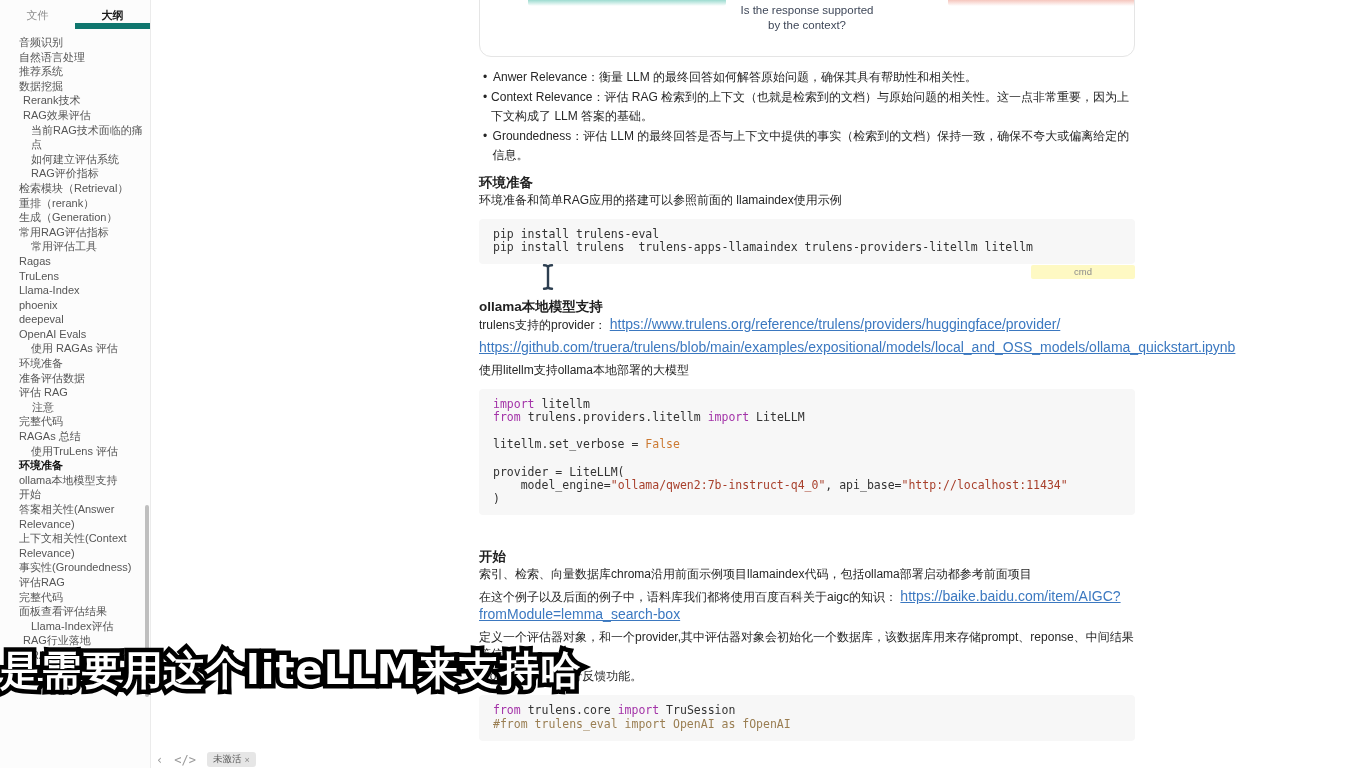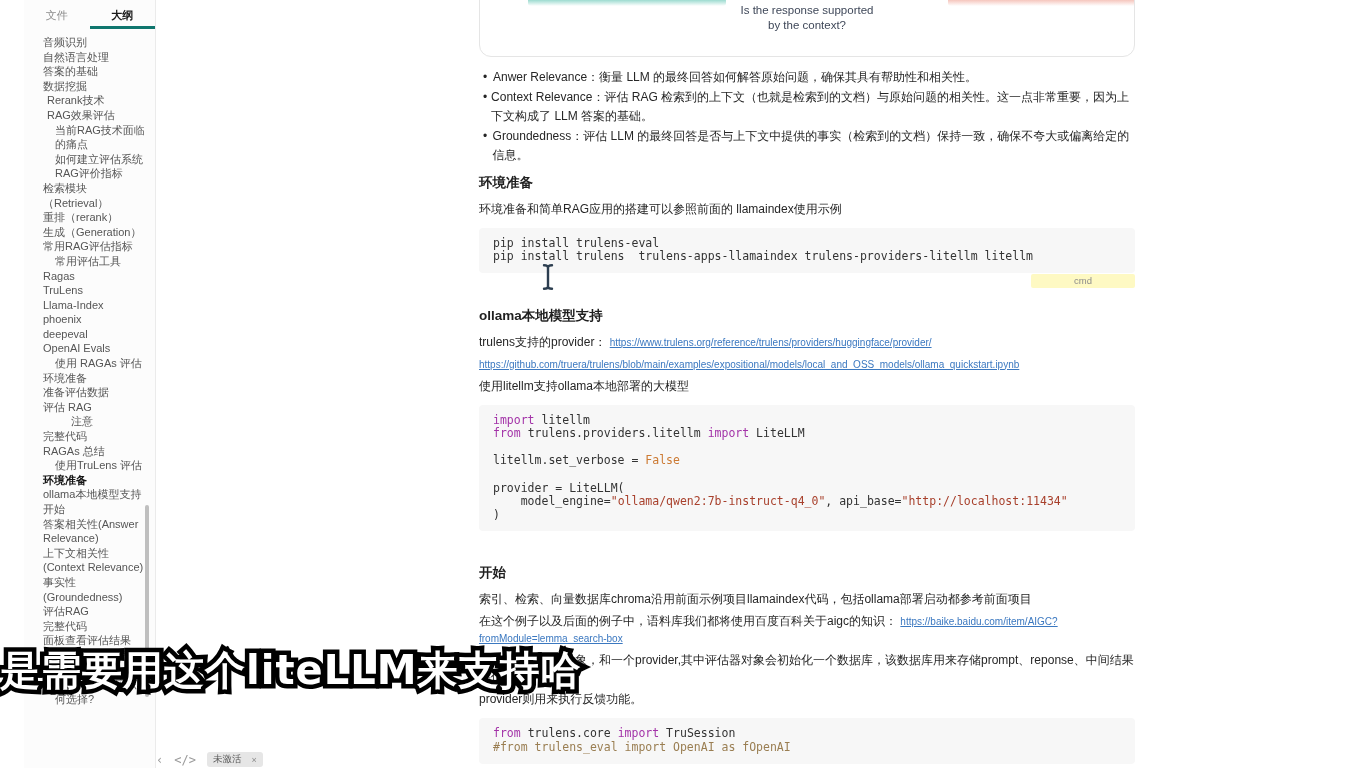--- a/index.html
+++ b/index.html
@@ -1,43 +1,43 @@
 <!DOCTYPE html>
 <html style="--link: #3b78c0; --teal: #7ccfc0; --pink: #f2b3a7; --code-keyword: #a333a8; --code-string: #a8402c; --code-constant: #cc7a33; --code-comment: #9a7e52;"><head>
 <meta charset="utf-8">
 <style>
   * { margin:0; padding:0; box-sizing:border-box; }
   html,body { width:1369px; height:768px; overflow:hidden; background:#fff;
     font-family:"Liberation Sans","DejaVu Sans",sans-serif; }
 
   
-  .sidebar { position:absolute; left:0; top:0; width:132px; height:768px;
-    background:#fcfcfc; border-right:1px solid #ebebeb; overflow:hidden;margin-left:24px; }
+  .sidebar { position:absolute; left:0; top:0; width:151px; height:768px;
+    background:#fcfcfc; border-right:1px solid #ebebeb; overflow:hidden; }
   .tabs { display:flex; height:29px; }
   .tab { flex:1; text-align:center; font-size:11px; color:#8c8c8c; padding-top:8px;
     cursor:pointer; }
-  .tab.active { color:#1a1a1a; font-weight:700; border-bottom:3px solid #0f766e; }
+  .tab.active { color:#1a1a1a; font-weight:700; border-bottom:6px solid #0f766e; }
   .s-list { padding-top:6px; }
   .s-item { font-size:11px; line-height:14.6px; color:#555; padding-right:6px;
     cursor:pointer; }
   .s-item.ind1 { padding-left:23px; }
   .s-item.ind2 { padding-left:31px; }
   .s-item.ind3 { padding-left:19px; }
-  .s-item.ind4 { padding-left:47px; }
+  .s-item.ind4 { padding-left:32px; }
   .s-item.active { color:#141414; font-weight:700; }
   .sb-thumb { position:absolute; left:145px; top:505px; width:4px; height:192px;
     background:#bfbfbf; border-radius:2px; }
 
   
   .bottom-toolbar { position:absolute; left:156px; top:752px; display:flex;
     align-items:center; gap:11px; z-index:30; }
   .bt-icon { color:#9a9a9a; font-size:12px; line-height:14px; cursor:pointer;
     font-family:"DejaVu Sans Mono",monospace; }
   .badge { background:#e6e6e6; border-radius:3px; padding:1px 6px; font-size:9.5px;
-    color:#595959; display:flex; align-items:center; gap:10px; cursor:pointer; }
+    color:#595959; display:flex; align-items:center; gap:3px; cursor:pointer; }
   .badge .x { color:#8c8c8c; font-size:9px; }
 
   
   .main { position:absolute; left:479px; top:0; width:656px; height:600px; }
 
   .diagram-card { position:relative; margin-top:-60px; height:117px;
     border:1px solid #e5e5e5; border-radius:12px; background:#fff; overflow:hidden; }
   .card-caption { position:absolute; top:62px; left:0; right:0; text-align:center;
     font-size:11.5px; line-height:15px; color:#3f4859; font-weight:500; }
   .bar { position:absolute; height:8px; top:57px; border-radius:3px; }
@@ -47,24 +47,24 @@
     background:linear-gradient(to bottom, var(--pink), rgba(255,255,255,0)); }
 
   ul.bullets { list-style:none; margin-top:11px; }
   ul.bullets li { display:flex; font-size:12px; line-height:19.5px; color:#262626; }
   ul.bullets .dot { width:14px; padding-left:4px; color:#262626; }
 
   h3 { font-size:13.5px; font-weight:700; color:#1f1f1f; }
   .h-env { margin-top:8px; }
   .h-ollama { margin-top:19px; }
   .h-start { margin-top:33px; }
-  p.doc { margin-top:9px; font-size:12px; line-height:17px; color:#262626; }
+  p.doc { font-size:12px; line-height:17px; color:#262626; }
   p.gap { margin-top:5px; }
   a.doc-link { color:var(--link); text-decoration:underline; cursor:pointer;
-    font-size:10px; }
+    font-size:14px; }
 
   .codeblock { margin-top:10px; background:#f7f7f7; border-radius:4px;
     padding:9px 14px; font-family:"DejaVu Sans Mono",monospace; font-size:11.5px;
     line-height:13.6px; color:#333; }
   .code-line { min-height:13.6px; white-space:pre; }
   .tok-kw { color:var(--code-keyword); }
   .tok-str { color:var(--code-string); }
   .tok-const { color:var(--code-constant); }
   .tok-com { color:var(--code-comment); }
 
@@ -87,21 +87,21 @@
 <body>
 
 <div class="sidebar">
   <div class="tabs">
     <div class="tab">文件</div>
     <div class="tab active">大纲</div>
   </div>
   <div class="s-list">
       <div class="s-item ind3">音频识别</div>
       <div class="s-item ind3">自然语言处理</div>
-      <div class="s-item ind3">答案的基础</div>
+      <div class="s-item ind3">推荐系统</div>
       <div class="s-item ind3">数据挖掘</div>
       <div class="s-item ind1">Rerank技术</div>
       <div class="s-item ind1">RAG效果评估</div>
       <div class="s-item ind2">当前RAG技术面临的痛点</div>
       <div class="s-item ind2">如何建立评估系统</div>
       <div class="s-item ind2">RAG评价指标</div>
       <div class="s-item ind3">检索模块（Retrieval）</div>
       <div class="s-item ind3">重排（rerank）</div>
       <div class="s-item ind3">生成（Generation）</div>
       <div class="s-item ind3">常用RAG评估指标</div>

